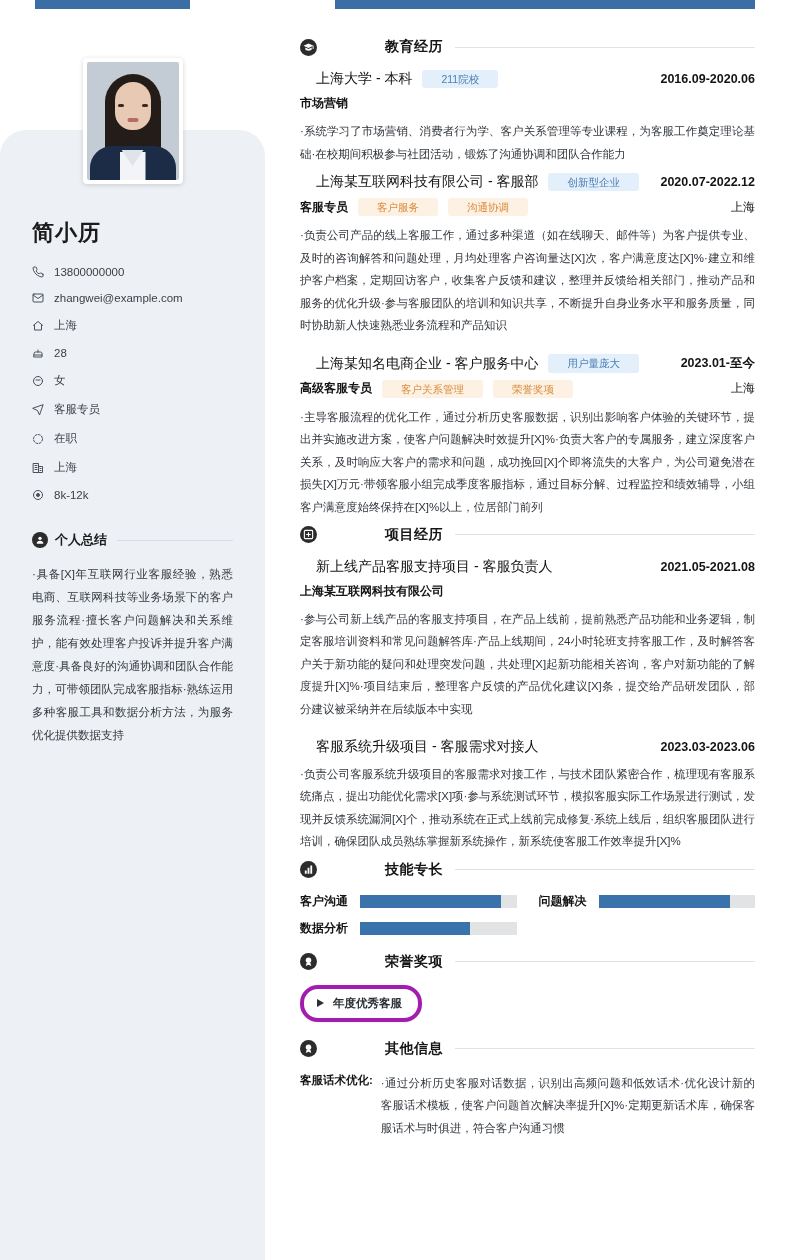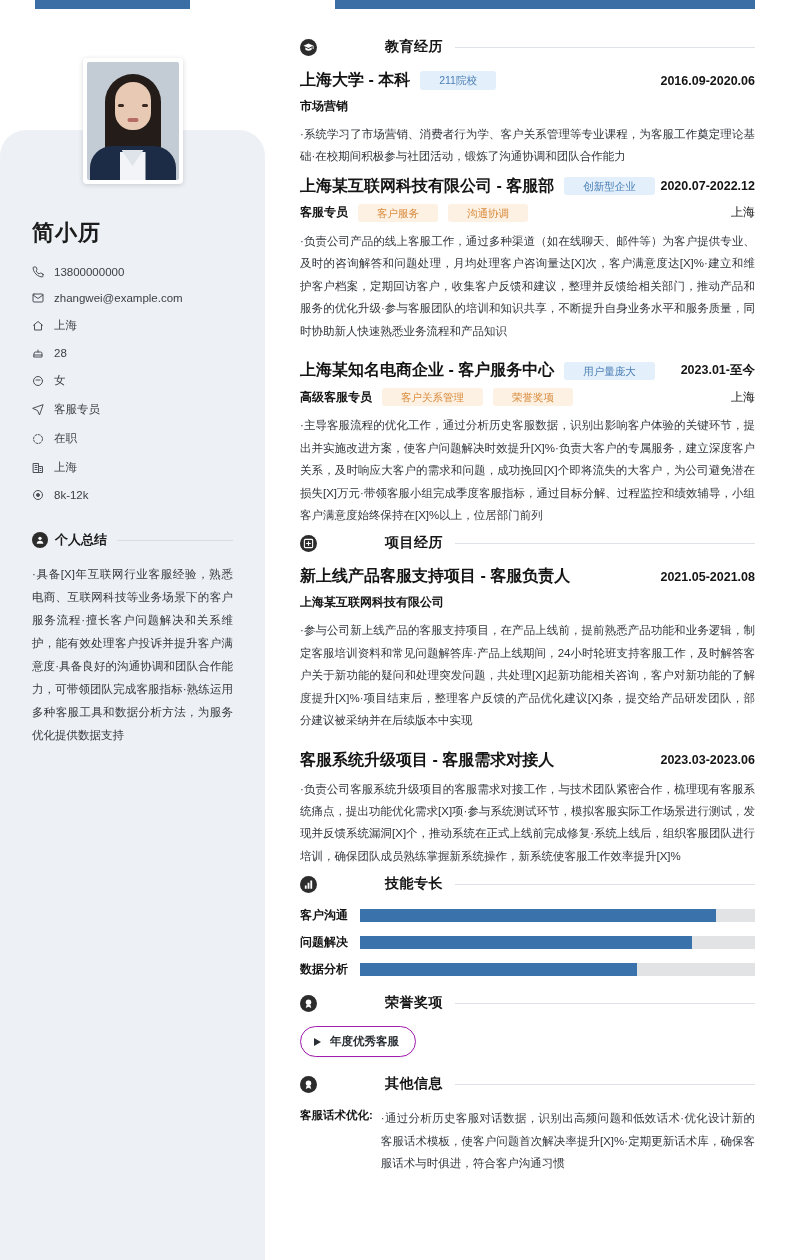--- a/index.html
+++ b/index.html
@@ -170,21 +170,21 @@
   }
   .sec-rule { flex: 1 1 auto; height: 1px; background: #dfe3e8; margin-left: 12px; }
 
   .entry { margin-bottom: 18px; }
   .entry:last-child { margin-bottom: 6px; }
   .row-1 {
     display: flex; align-items: center; justify-content: space-between;
     margin-bottom: 7px;
   }
   .row-1 .left { display: flex; align-items: center; flex-wrap: wrap; }
-  .org { font-size: 16px; font-weight: bold; color: #141414; }
+  .org { font-size: 14px; font-weight: normal; color: #141414; margin-left: 16px; }
   .date { font-size: 12.5px; font-weight: bold; color: #141414; white-space: nowrap; }
 
   .tag {
     display: inline-block;
     margin-left: 10px;
     padding: 2px 19px;
     border-radius: 3px;
     font-size: 10.5px;
     line-height: 1.35;
     white-space: nowrap;
@@ -205,21 +205,21 @@
   .desc {
     font-size: 11.5px;
     line-height: 1.95;
     color: #32373d;
     text-align: justify;
   }
 
   
   .skills-grid {
     display: grid;
-    grid-template-columns: 1fr;
+    grid-template-columns: 1fr 1fr;
     gap: 10px 22px;
     margin-top: 2px;
     margin-bottom: 16px;
   }
   .skill { display: flex; align-items: center; }
   .skill-name {
     font-size: 12px; font-weight: bold; color: #141414;
     flex: 0 0 60px;
   }
   .skill-track {
@@ -232,21 +232,21 @@
   .skill-fill {
     position: absolute; left: 0; top: 0; bottom: 0;
     background: #3a72ab;
   }
 
   
   .honor-row { display: flex; flex-wrap: wrap; gap: 10px; margin-bottom: 18px; }
   .honor-chip {
     display: inline-flex; align-items: center;
     padding: 7px 16px 7px 13px;
-    border: 1px solid #a21caf;
+    border: 4px solid #a21caf;
     border-radius: 18px;
     background: #ffffff;
     box-shadow: 0 1px 2px rgba(0,0,0,0.05);
     font-size: 11.5px;
     font-weight: bold;
     color: #2a2f35;
   }
   .honor-chip .tri {
     width: 0; height: 0;
     border-left: 7px solid #2a2f35;

